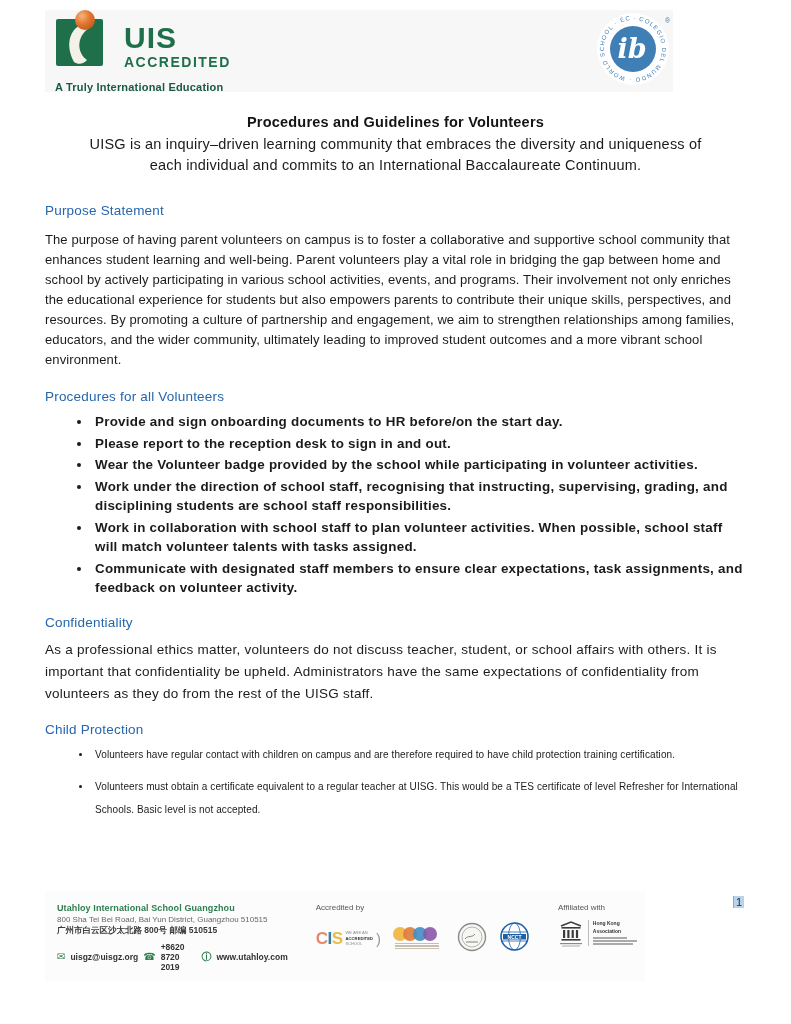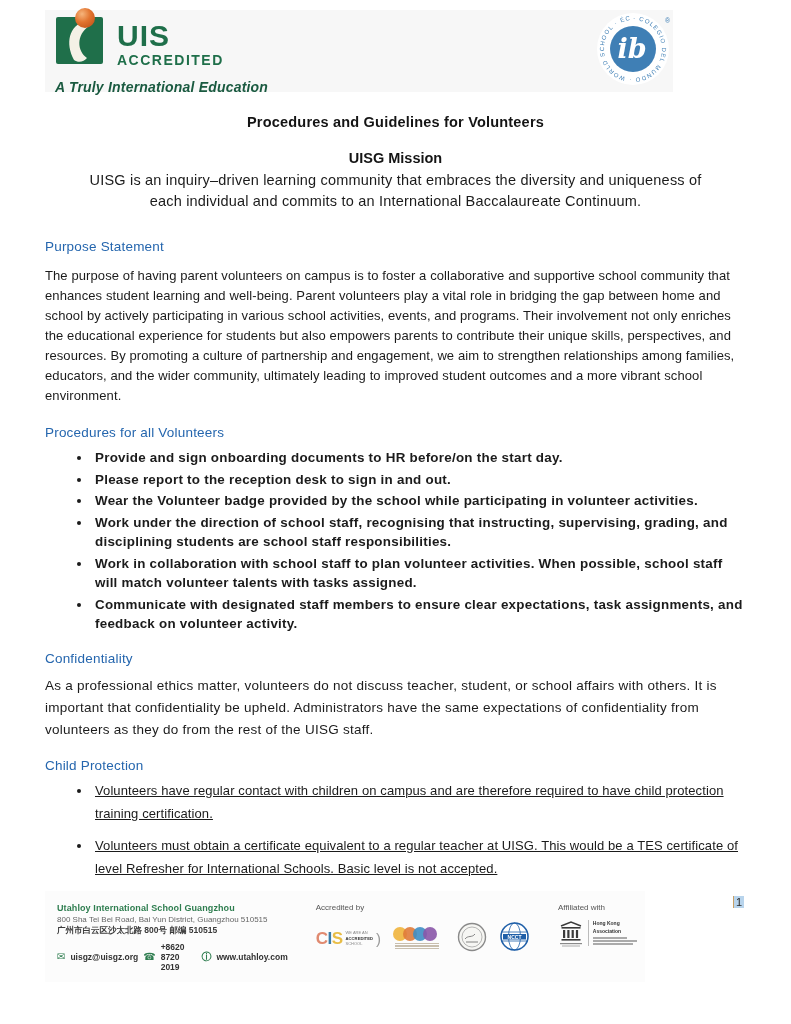--- a/index.html
+++ b/index.html
@@ -18,42 +18,42 @@
   .header-band {
     margin:10px 118px 0 45px;
     height:82px;
     background:#f7f7f7;
     display:flex;
     justify-content:space-between;
     align-items:center;
     padding:4px 2px 4px 10px;
   }
   .uis-logo { display:flex; flex-direction:column; }
-  .uis-row { display:flex; align-items:flex-end; gap:6px; }
+  .uis-row { display:flex; align-items:flex-end; gap:13px; }
   .uis-text { line-height:1; padding-bottom:2px; }
   .uis-acronym { font-size:30px; font-weight:bold; color:#1F6F4A; letter-spacing:1px; }
   .uis-city { font-size:14px; font-weight:bold; color:#1F6F4A; letter-spacing:1.5px; margin-top:2px; }
-  .uis-tagline { font-size:14px; font-weight:bold; font-style:italic; color:#1a5a40; margin-top:10px; letter-spacing:.2px; }
+  .uis-tagline { font-size:11px; font-weight:bold; color:#1a5a40; margin-top:10px; letter-spacing:.2px; }
 
   
   main { margin:0 45px; }
   .doc-title { text-align:center; font-size:14.5px; font-weight:bold; color:#141414; margin-top:22px; letter-spacing:.2px; }
   .mission-heading { text-align:center; font-size:14.5px; font-weight:bold; color:#141414; margin-top:20px; }
   .mission-text { text-align:center; font-size:14.5px; line-height:1.45; width:648px; margin:4px auto 0; letter-spacing:.2px; }
   .section-heading { color:#2566AE; font-size:13.5px; font-weight:normal; letter-spacing:.2px; }
   .h-purpose { margin-top:27px; }
   .h-procedures { margin-top:19px; }
   .h-conf { margin-top:17px; }
   .h-child { margin-top:17px; }
   .body-par { font-size:13px; line-height:20px; margin-top:12px; letter-spacing:.1px; }
   .conf-par { font-size:13.5px; line-height:22px; margin-top:9px; letter-spacing:.25px; }
   ul.bullets { margin-top:8px; padding-left:47px;font-weight:bold; }
   ul.bullets li { font-size:13.4px; line-height:19.5px; margin-bottom:2px; letter-spacing:.25px; padding-left:3px; }
   ul.bullets-child { margin-top:6px; padding-left:47px; }
-  ul.bullets-child li { font-size:13px; line-height:23px; margin-bottom:9px; letter-spacing:.1px; padding-left:3px;text-decoration:underline; }
+  ul.bullets-child li { font-size:10px; line-height:23px; margin-bottom:9px; letter-spacing:.1px; padding-left:3px; }
 
   
   .footer-band {
     position:absolute; left:45px; top:891px;
     width:600px; min-height:66px;
     background:#fcfcfc;
     display:flex; align-items:flex-start;
     padding:12px 8px 10px 12px;
     gap:28px;
   }
@@ -135,21 +135,20 @@
         <circle cx="38" cy="38" r="23" fill="#3F7FB5"></circle>
         <text x="37" y="47" text-anchor="middle" font-size="27" font-weight="bold" font-style="italic" font-family="DejaVu Serif,serif" fill="#ffffff">ib</text>
         <text x="70" y="12" font-size="7" fill="#3F7FB5">®</text>
       </svg>
     </span>
   </div>
 
   <main>
     <h1 class="doc-title">Procedures and Guidelines for Volunteers</h1>
 
-    <h2 class="mission-heading">UISG Mission</h2>
     <p class="mission-text">UISG is an inquiry–driven learning community that embraces the diversity and uniqueness of each individual and commits to an International Baccalaureate Continuum.</p>
 
     <h3 class="section-heading h-purpose">Purpose Statement</h3>
     <p class="body-par">The purpose of having parent volunteers on campus is to foster a collaborative and supportive school community that enhances student learning and well-being. Parent volunteers play a vital role in bridging the gap between home and school by actively participating in various school activities, events, and programs. Their involvement not only enriches the educational experience for students but also empowers parents to contribute their unique skills, perspectives, and resources. By promoting a culture of partnership and engagement, we aim to strengthen relationships among families, educators, and the wider community, ultimately leading to improved student outcomes and a more vibrant school environment.</p>
 
     <h3 class="section-heading h-procedures">Procedures for all Volunteers</h3>
     <ul class="bullets">
       <li>Provide and sign onboarding documents to HR before/on the start day.</li>
       <li>Please report to the reception desk to sign in and out.</li>
       <li>Wear the Volunteer badge provided by the school while participating in volunteer activities.</li>

